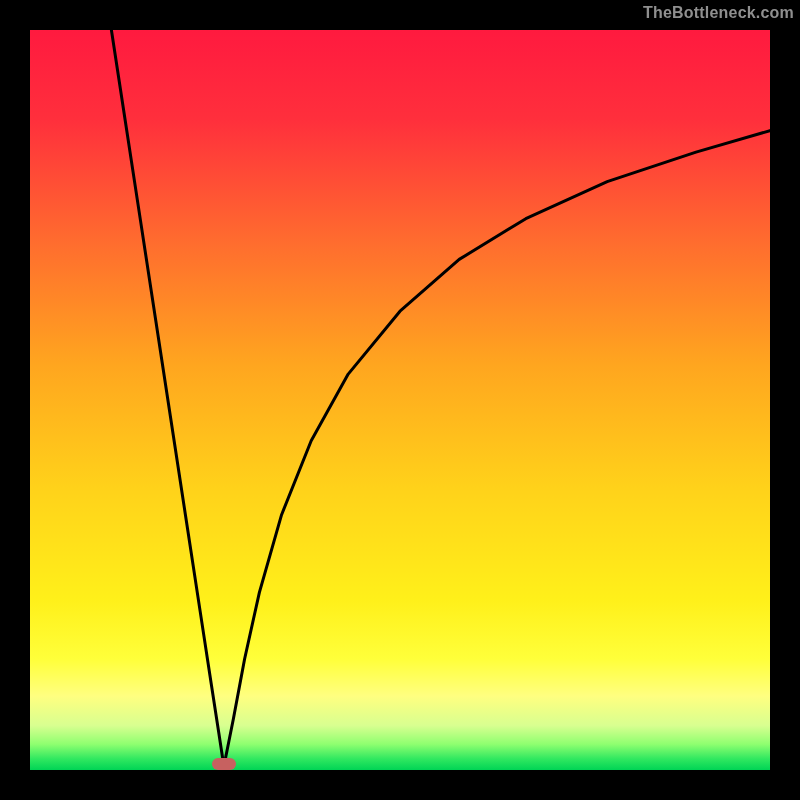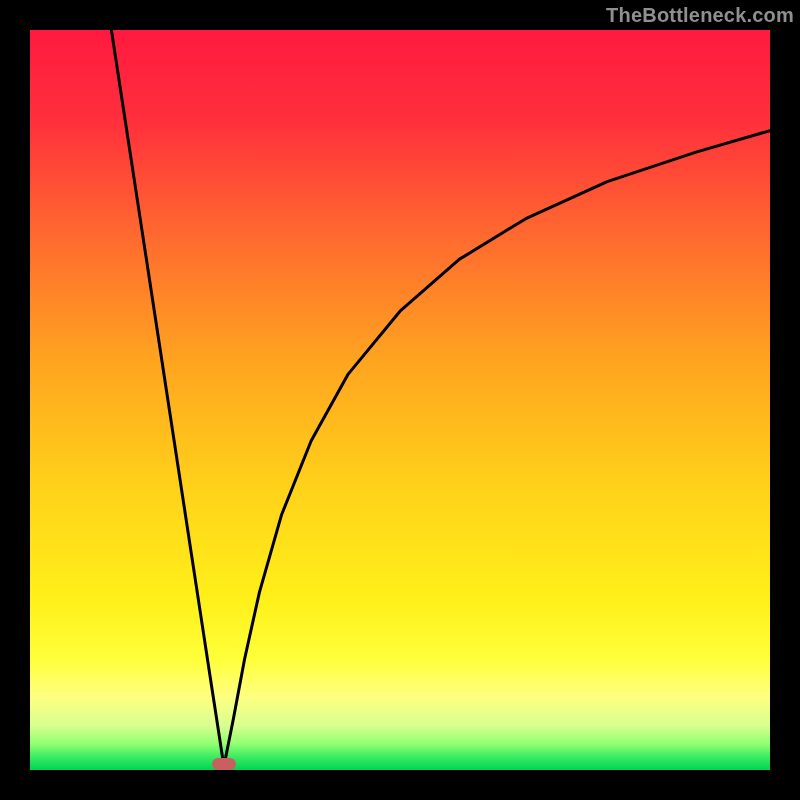--- a/index.html
+++ b/index.html
@@ -23,21 +23,21 @@
     left: 0;
     top: 0;
     width: 740px;
     height: 740px;
   }
   .watermark {
     position: absolute;
     top: 4px;
     right: 6px;
     font-family: Arial, Helvetica, sans-serif;
-    font-size: 20px;
+    font-size: 16px;
     font-weight: 600;
     color: #8f8f8f;
     letter-spacing: 0.2px;
     user-select: none;
   }
   .marker {
     position: absolute;
     width: 24px;
     height: 12px;
     border-radius: 6px;

